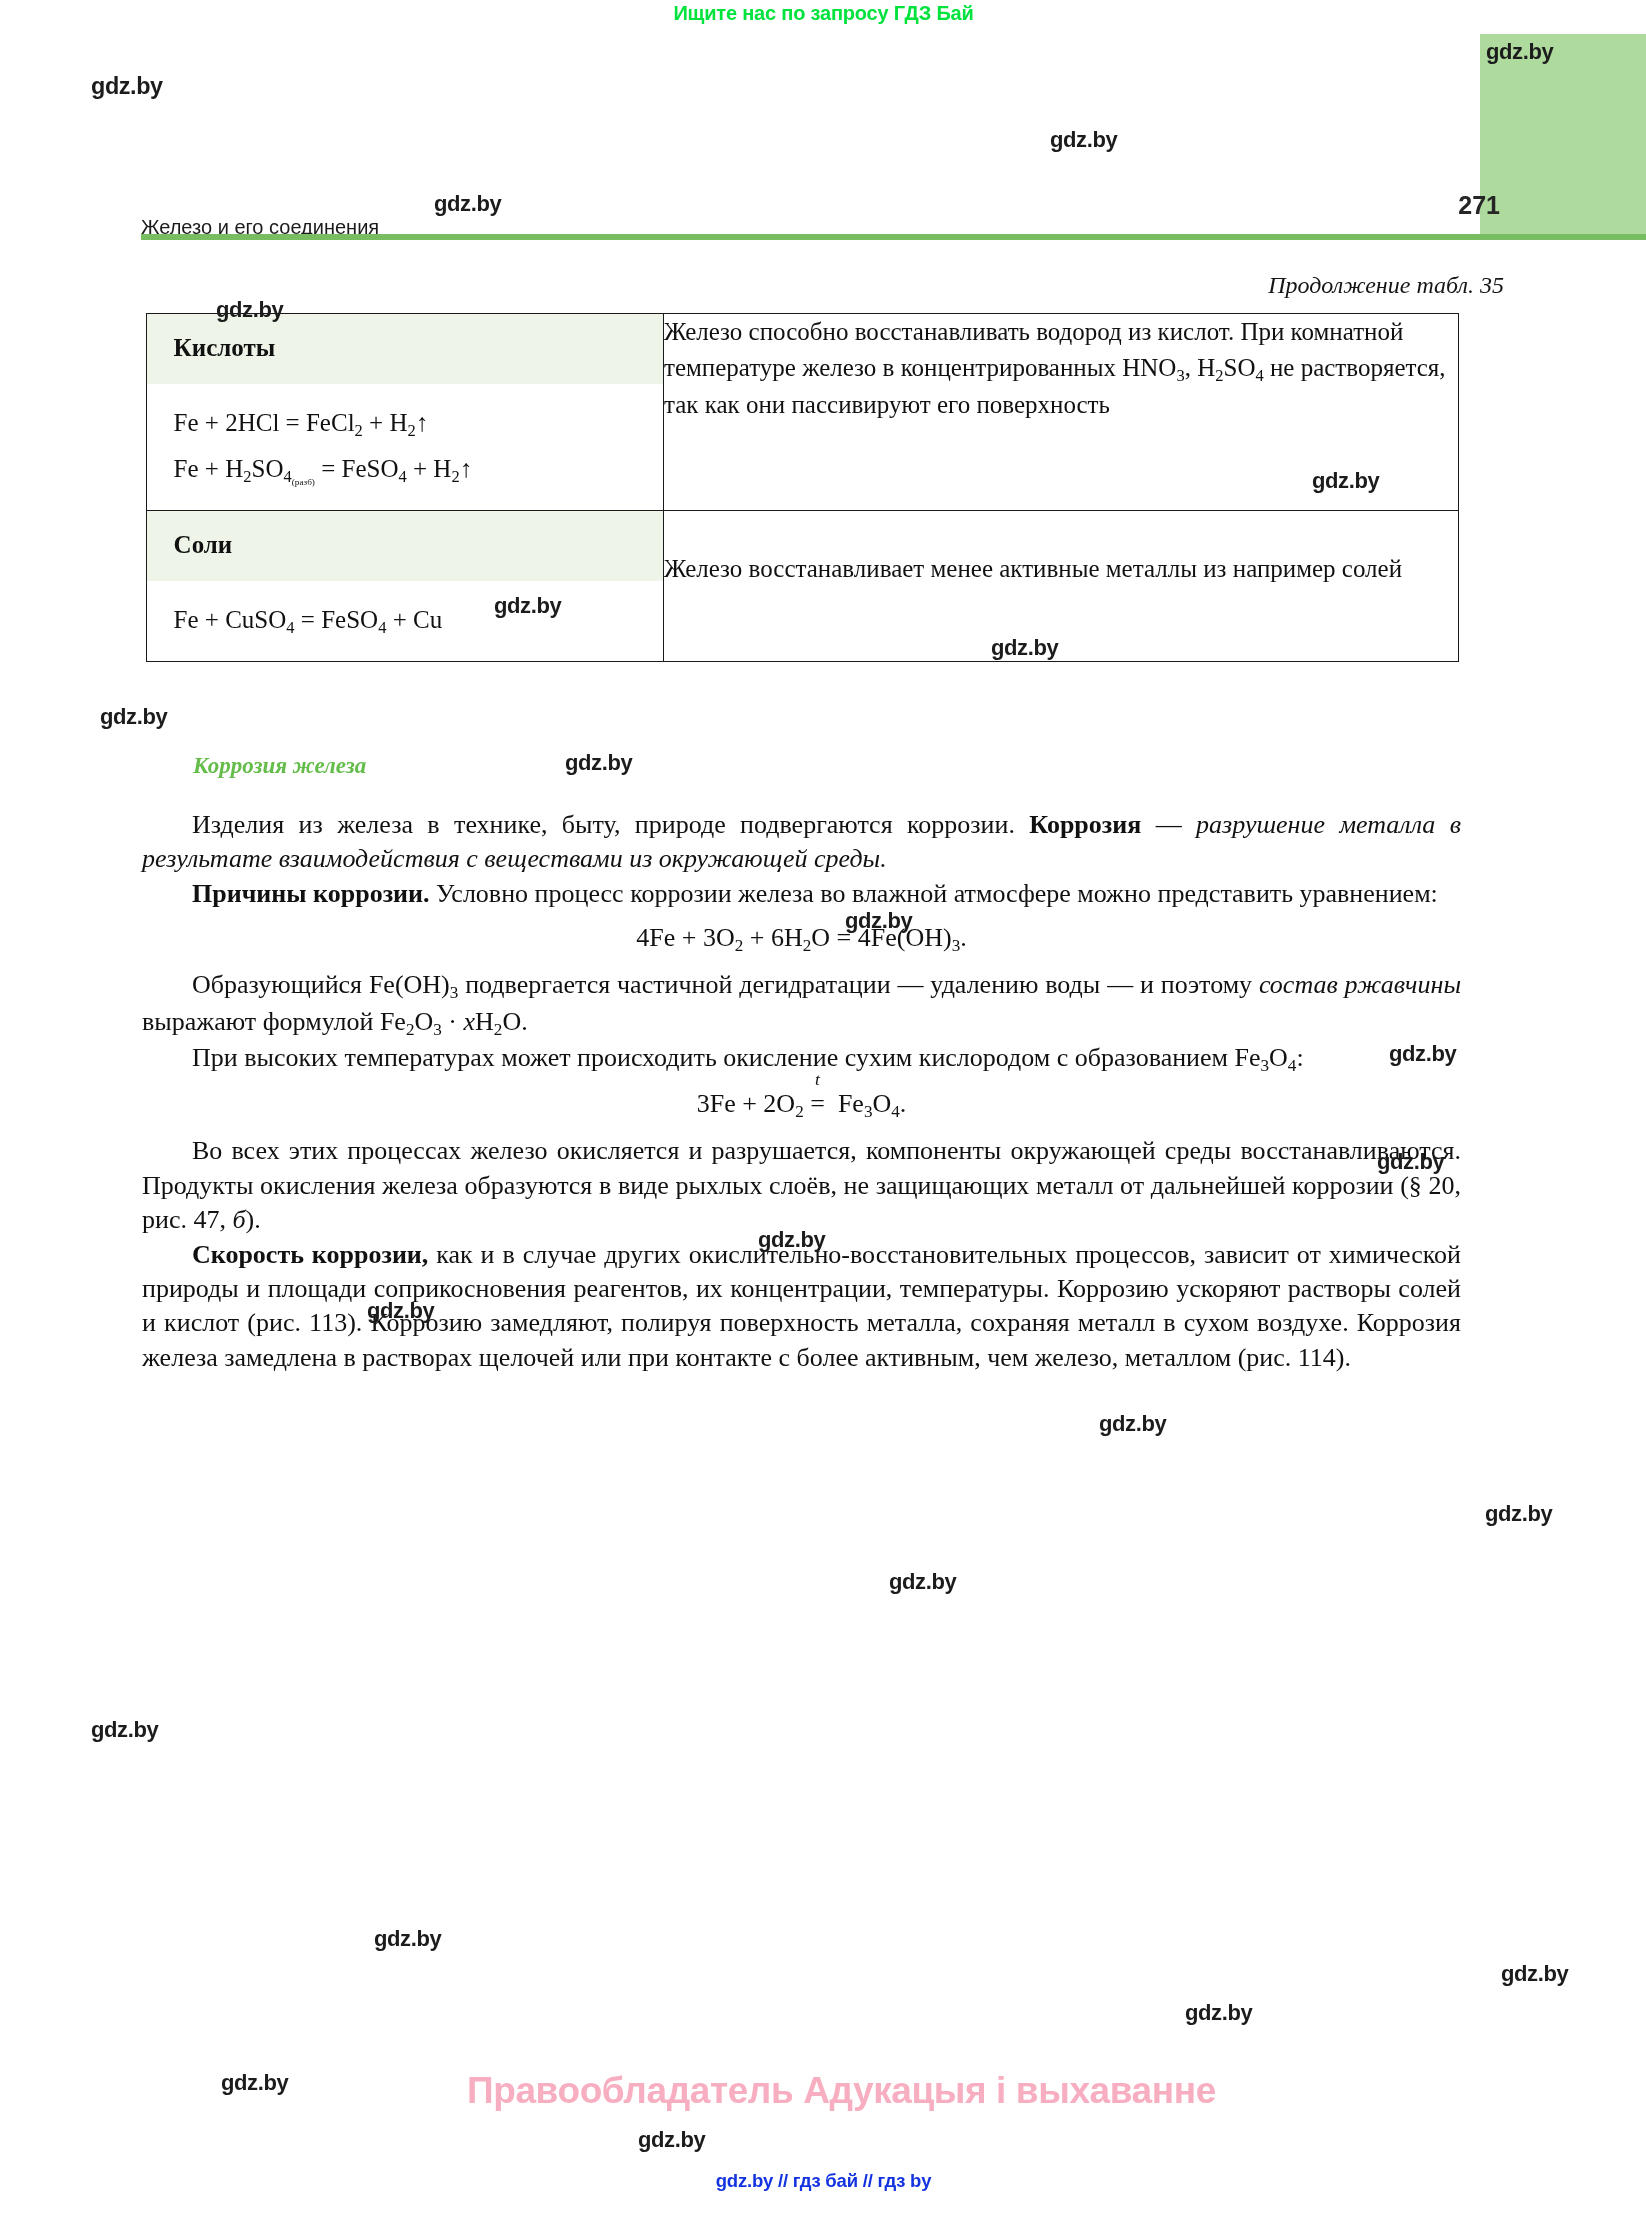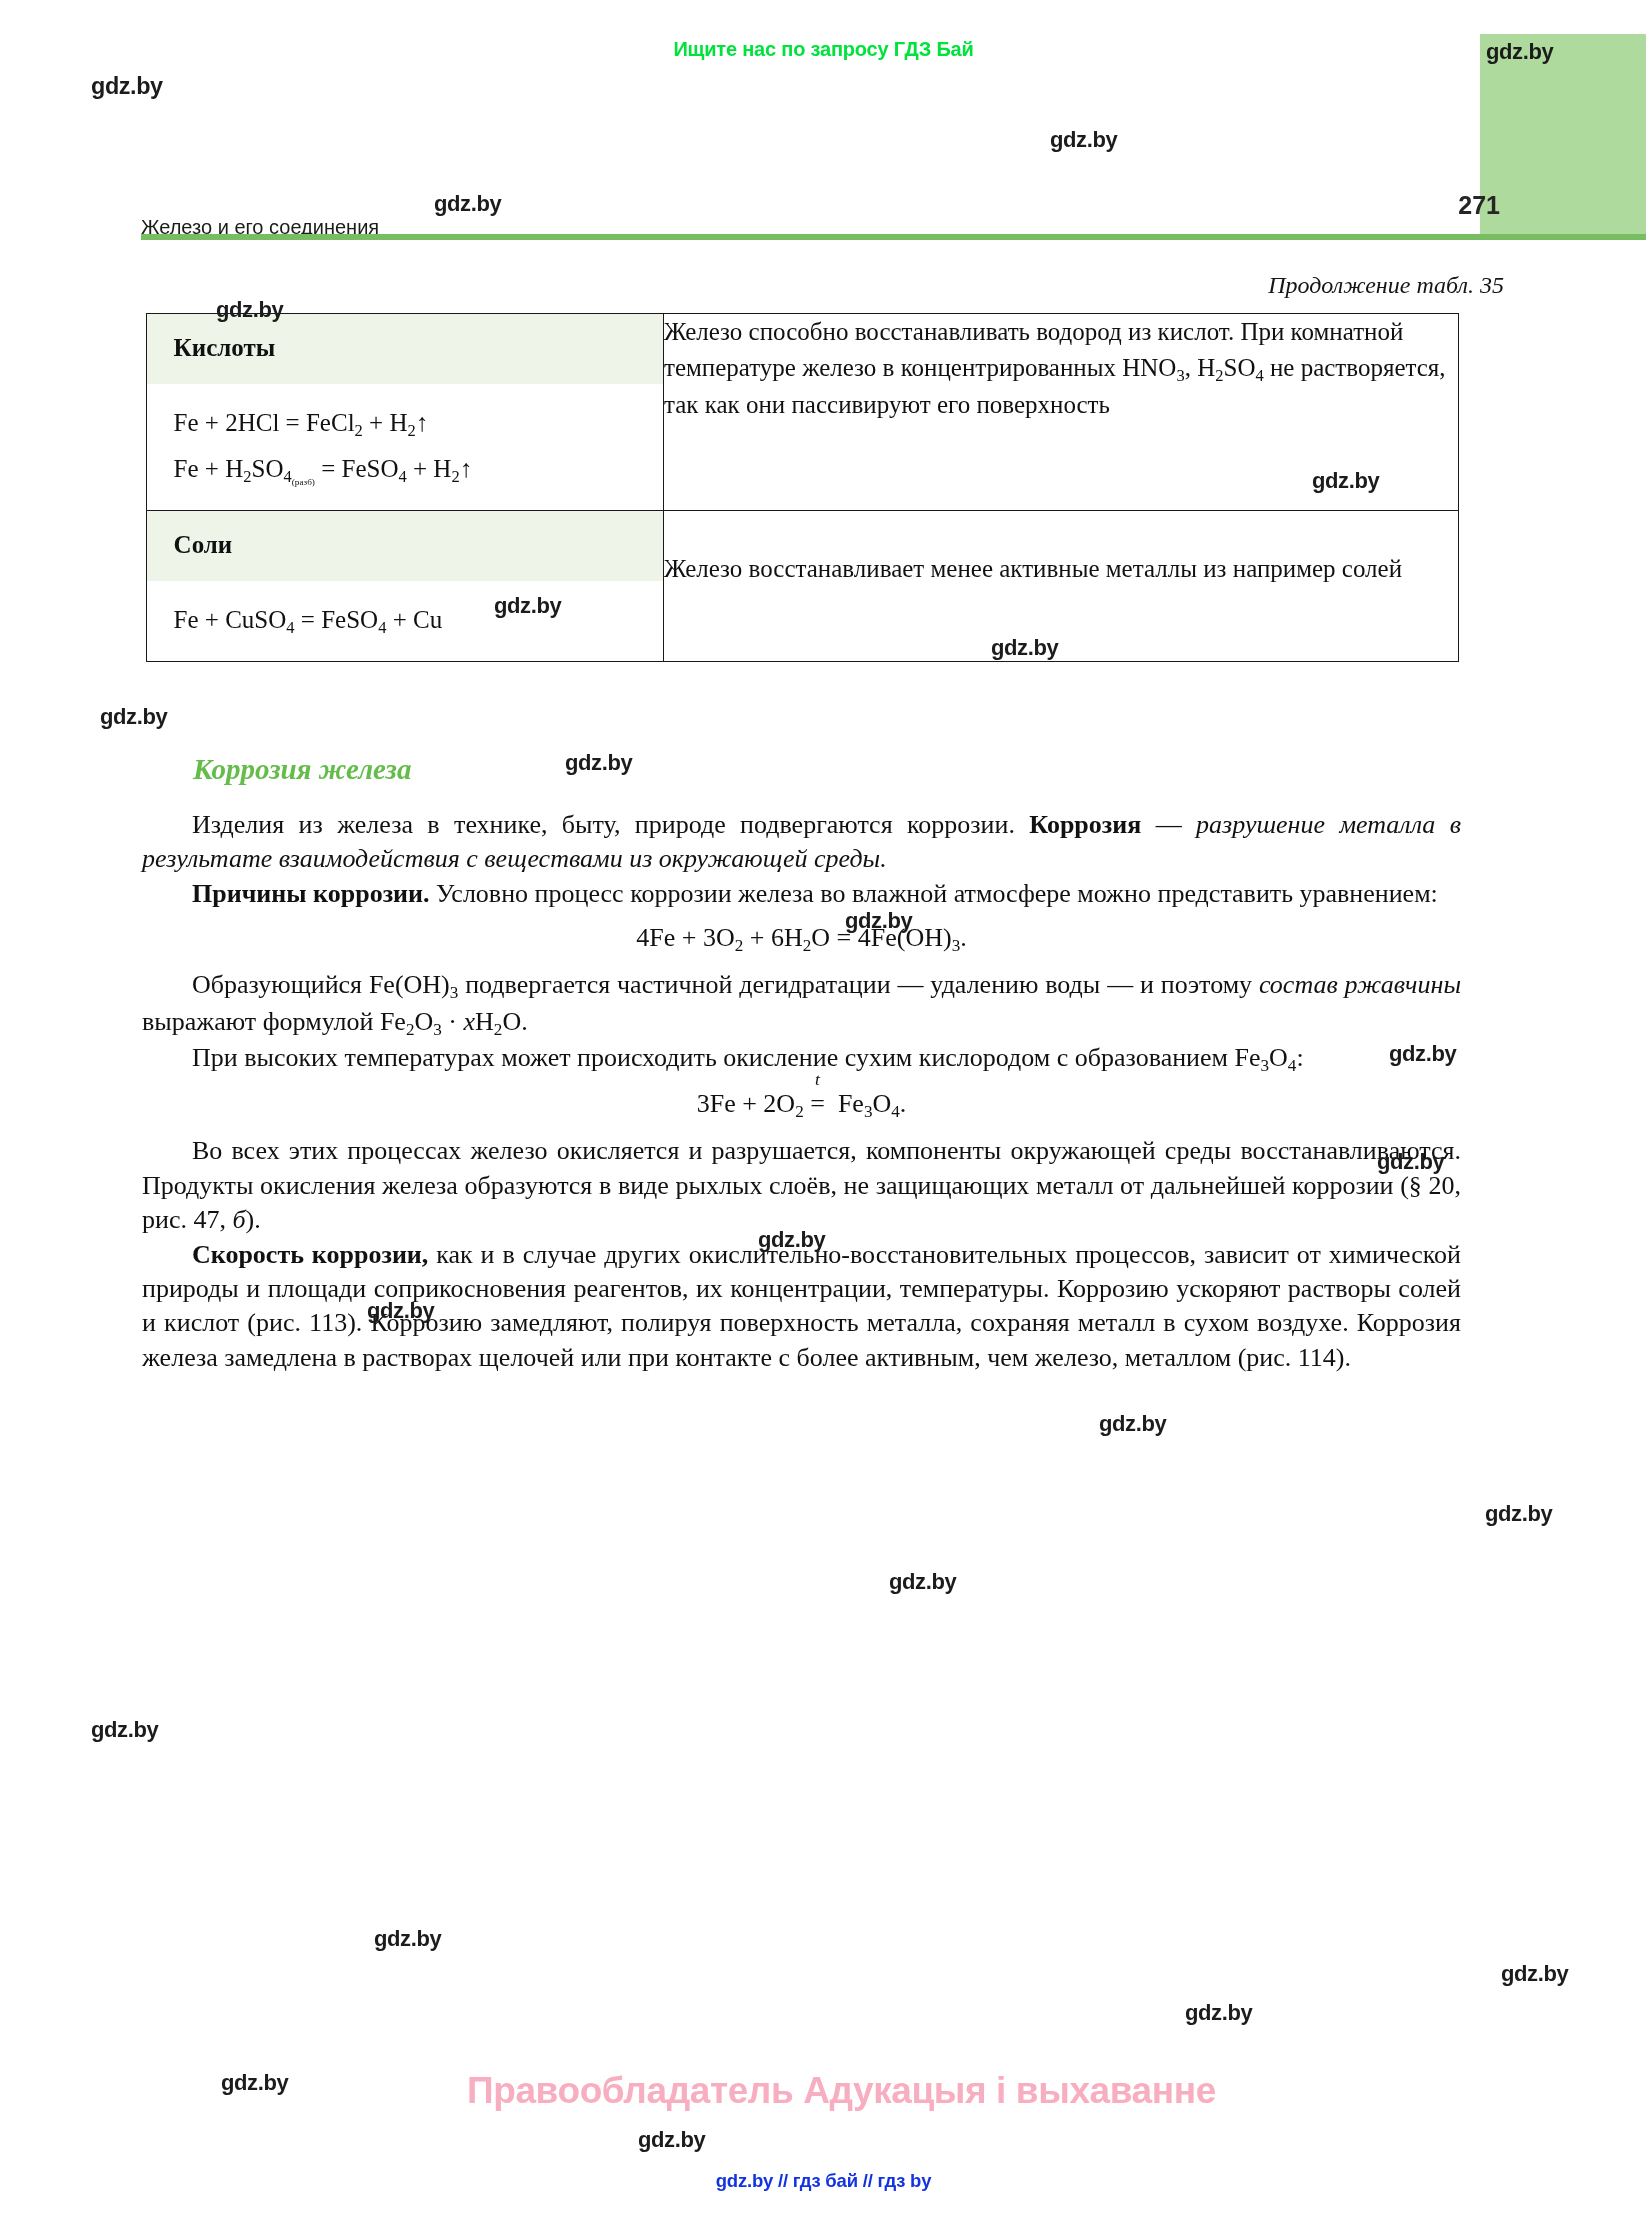--- a/index.html
+++ b/index.html
@@ -32,21 +32,20 @@
     top: 1.6px;
     left: 0;
     width: 100%;
     text-align: center;
     font-family: "Liberation Sans", sans-serif;
     font-weight: bold;
     font-size: 20px;
     color: #00e23c;
     letter-spacing: -0.2px;
     z-index: 45;
-    margin-top: 36px;
   }
   .wm-pink {
     position: absolute;
     left: 427px;
     top: 2070px;
     font-family: "Liberation Sans", sans-serif;
     font-weight: bold;
     font-size: 37px;
     color: #f7aec0;
     white-space: nowrap;
@@ -162,21 +161,21 @@
   sub { font-size: 0.66em; vertical-align: -0.28em; }
   .sub-small { font-size: 0.56em; vertical-align: -0.28em; }
 
   
   .section-title {
     position: absolute;
     left: 193px;
     top: 753px;
     font-weight: bold;
     font-style: italic;
-    font-size: 29px;
+    font-size: 23px;
     color: #64bd4a;
     white-space: nowrap;
   }
 
   .body-text {
     position: absolute;
     left: 142px;
     top: 808px;
     width: 1319px;
     font-size: 26px;

